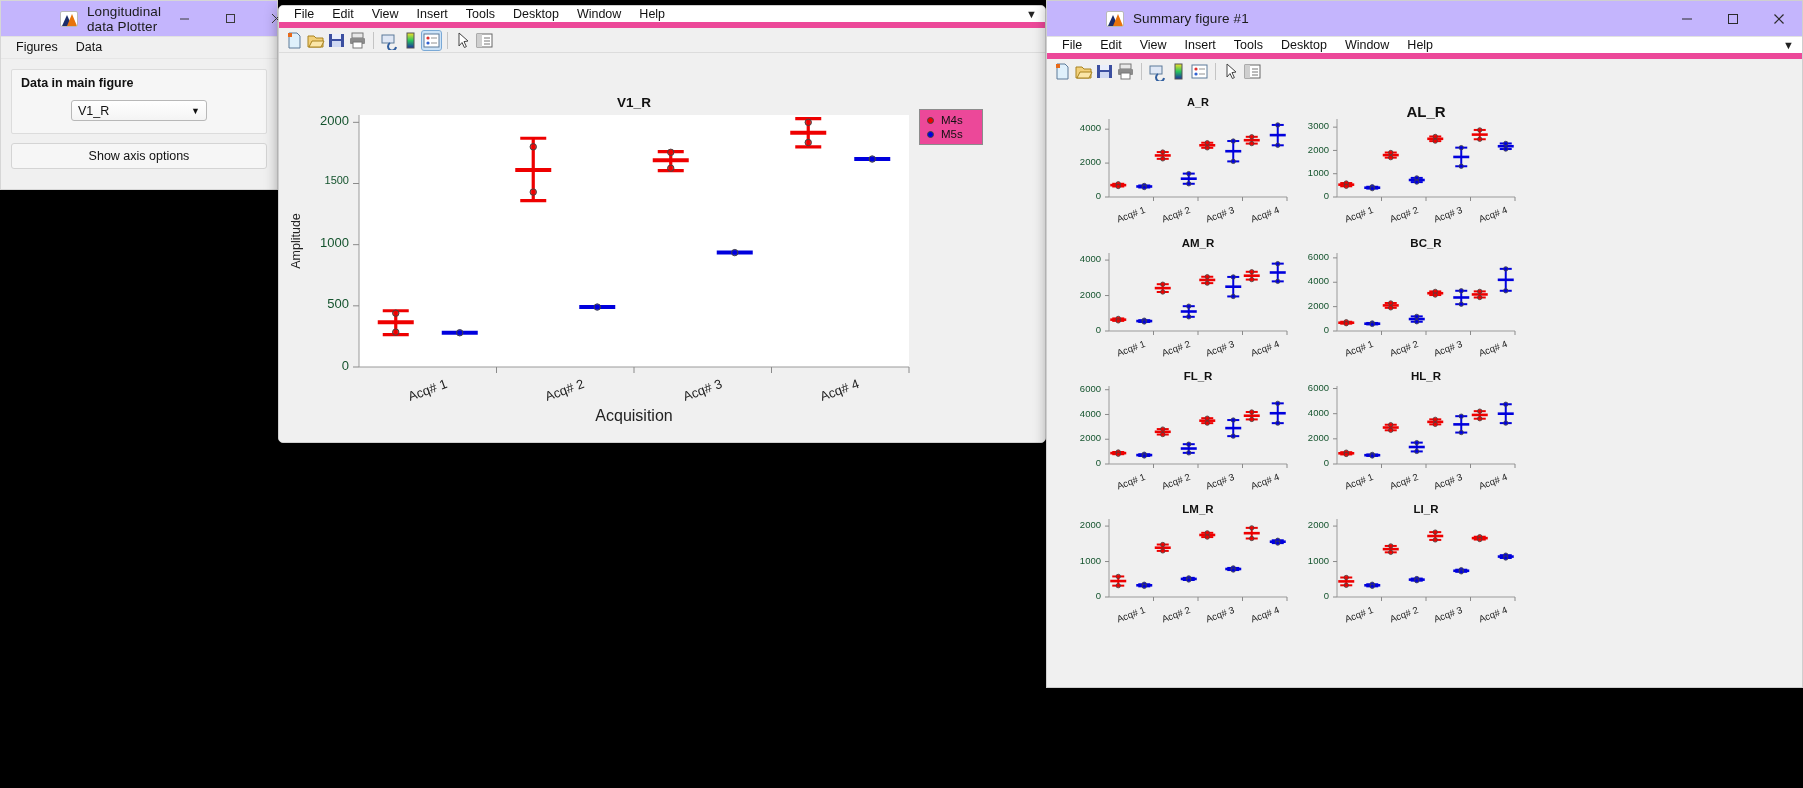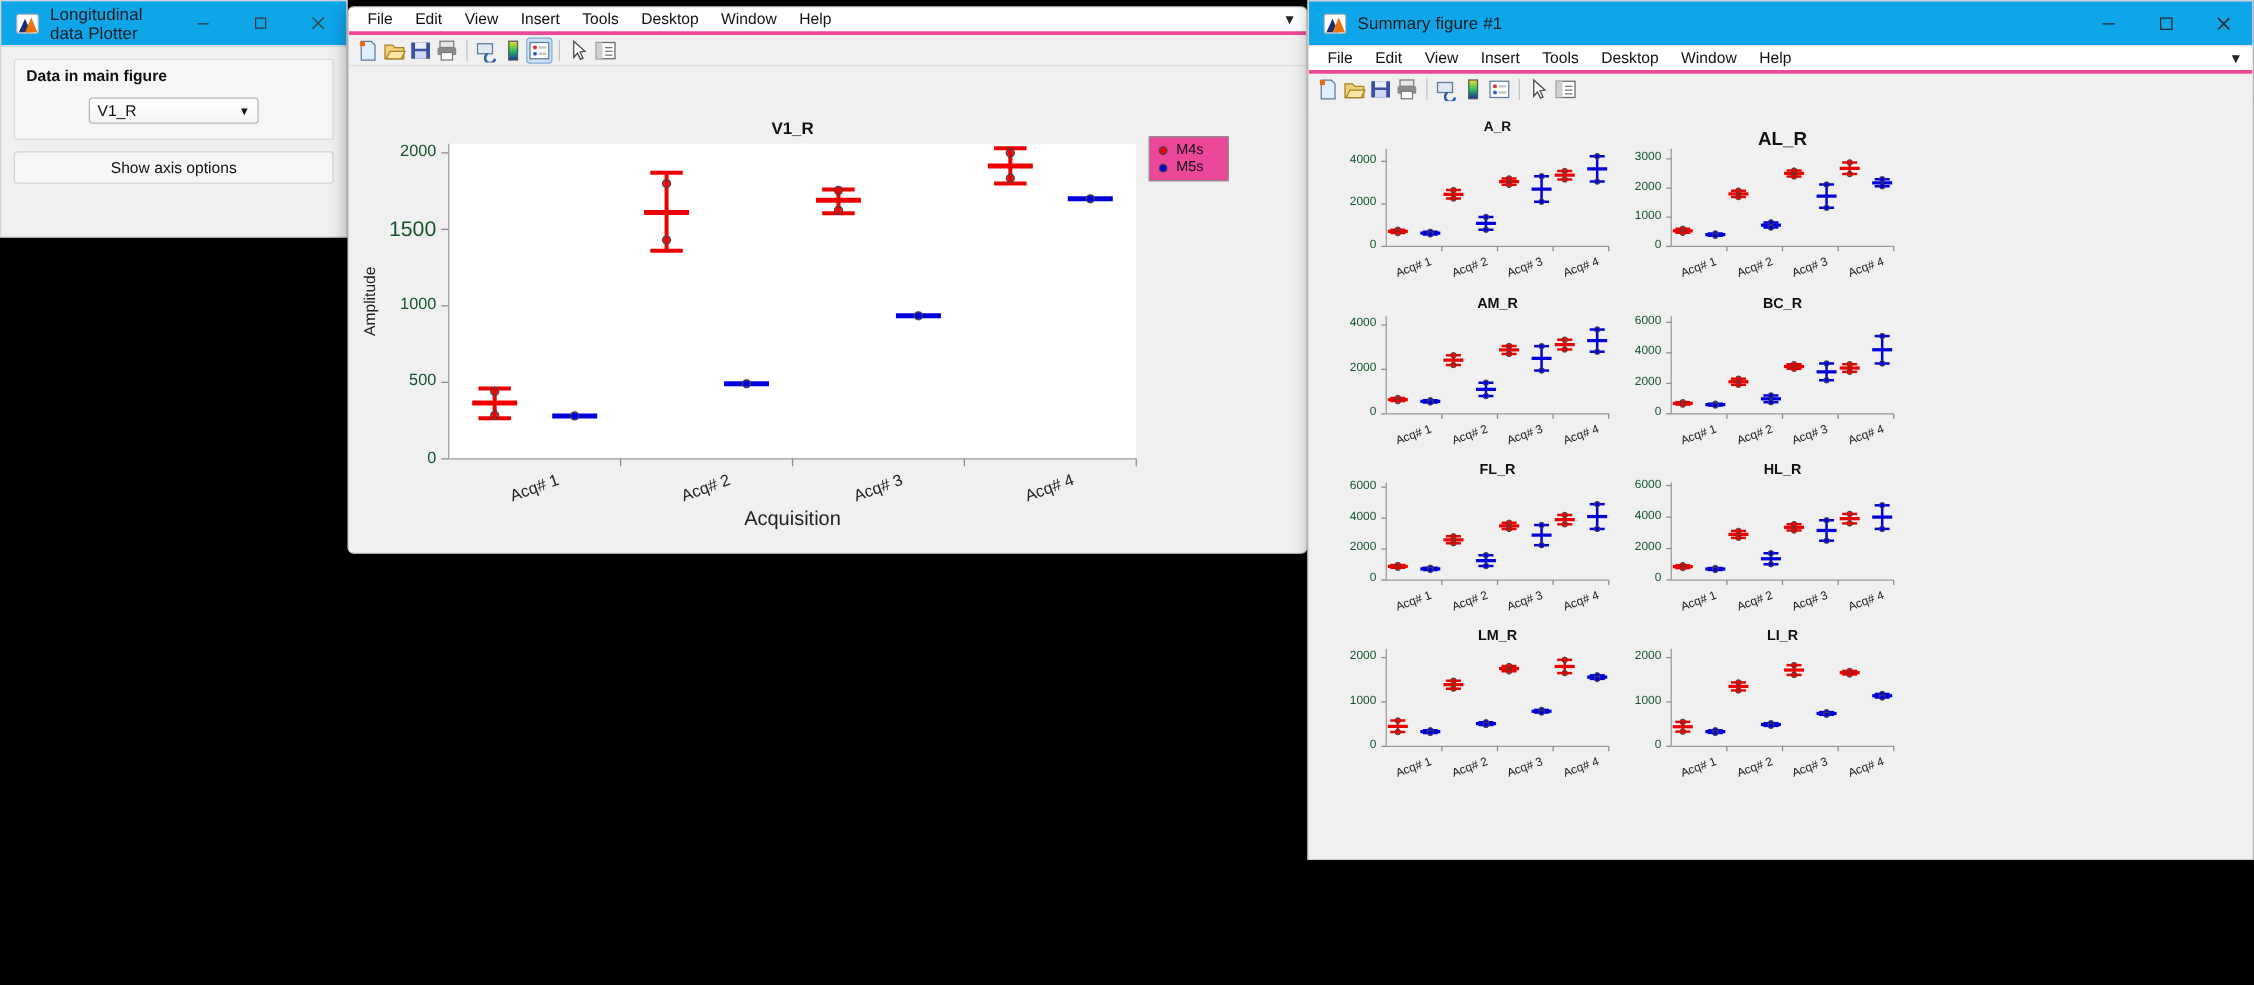--- a/index.html
+++ b/index.html
@@ -13,21 +13,21 @@
   }
 
   
   .win { position:absolute; background:#f0f0f0; }
   .titlebar {
     height:36px; display:flex; align-items:center;
     background:#f3f3f3;
     border-bottom:1px solid #e2e2e2;
     position:relative;
   }
-  .titlebar.plain { background:#0ea5e9; }
+  .titlebar.plain { background:#c4b5fd;padding-left:47px; }
   .app-icon {
     width:18px; height:16px; margin-left:12px; margin-right:9px;
     position:relative; flex:none;
     background:#ffffff; border:1px solid #b9b9b9; border-radius:2px;
     overflow:hidden;
   }
   .app-icon::before {
     content:""; position:absolute; left:1px; bottom:0px;
     width:0; height:0;
     border-left:5px solid transparent; border-right:5px solid transparent;
@@ -50,21 +50,21 @@
   }
   .wbtn svg { display:block; }
 
   
   .menubar {
     height:22px; display:flex; align-items:center;
     background:#f0f0f0; padding-left:6px;
     border-bottom:1px solid #e6e6e6;
     position:relative;
   }
-  .menubar.white { background:#ffffff; border-bottom:3px solid #ec4899;}
+  .menubar.white { background:#ffffff; border-bottom:6px solid #ec4899;}
   .menu-item {
     font-size:12.5px; color:#111; padding:2px 9px 3px 9px; line-height:16px;
     white-space:nowrap;
   }
   .menu-arrow {
     position:absolute; right:8px; top:50%; transform:translateY(-50%);
     font-size:11px; color:#222;
   }
 
   
@@ -168,20 +168,24 @@
           </svg>
       </span>
       <span class="wbtn">
         <svg width="11" height="11" viewBox="0 0 11 11">
             <line x1="1" y1="1" x2="10" y2="10" stroke="#3a3a3a" stroke-width="1"></line>
             <line x1="10" y1="1" x2="1" y2="10" stroke="#3a3a3a" stroke-width="1"></line>
           </svg>
       </span>
     </span>
   </div>
+  <div class="menubar">
+    <span class="menu-item">Figures</span>
+    <span class="menu-item">Data</span>
+  </div>
   <div class="body">
     <div class="group">
       <div class="group-title">Data in main figure</div>
       <div class="dd">
         <span>V1_R</span>
         <span class="caret">▼</span>
       </div>
     </div>
     <div class="btn-wide">
       <span>Show axis options</span>
@@ -333,21 +337,21 @@
             <line x1="575.25" y1="69.03883495145632" x2="611.25" y2="69.03883495145632" stroke="#0000dd" stroke-width="4"></line>
           </g>
           <circle cx="180.75" cy="242.747572815534" r="3.2" fill="#0000dd" stroke="#444444" stroke-width="1" fill-opacity="0.85"></circle>
           <circle cx="318.25" cy="217.05825242718447" r="3.2" fill="#0000dd" stroke="#444444" stroke-width="1" fill-opacity="0.85"></circle>
           <circle cx="455.75" cy="162.62135922330097" r="3.2" fill="#0000dd" stroke="#444444" stroke-width="1" fill-opacity="0.85"></circle>
           <circle cx="593.25" cy="69.03883495145632" r="3.2" fill="#0000dd" stroke="#444444" stroke-width="1" fill-opacity="0.85"></circle>
         </svg>
         <div class="ytick" style="left: 30px; top: 267.64px; width: 40px; font-size: 13px;">0</div>
         <div class="ytick" style="left: 30px; top: 206.475px; width: 40px; font-size: 13px;">500</div>
         <div class="ytick" style="left: 30px; top: 145.31px; width: 40px; font-size: 13px;">1000</div>
-        <div class="ytick" style="left: 30px; top: 84.1449px; width: 40px; font-size: 17px;">1500</div>
+        <div class="ytick" style="left: 30px; top: 84.1449px; width: 40px; font-size: 11px;">1500</div>
         <div class="ytick" style="left: 30px; top: 22.9798px; width: 40px; font-size: 13px;">2000</div>
         <div class="xtick" style="left: 112.75px; top: 286px; width: 52px; font-size: 13px;">Acq# 1</div>
         <div class="xtick" style="left: 250.25px; top: 286px; width: 52px; font-size: 13px;">Acq# 2</div>
         <div class="xtick" style="left: 387.75px; top: 286px; width: 52px; font-size: 13px;">Acq# 3</div>
         <div class="xtick" style="left: 525.25px; top: 286px; width: 52px; font-size: 13px;">Acq# 4</div>
         <div class="ylabel" style="left: 24px; top: 151px; font-size: 12.5px; transform: rotate(-90deg) translate(-50%, -100%);">Amplitude</div>
         <div class="xlabel" style="left: 80px; top: 317px; width: 550px; font-size: 16px;">Acquisition</div>
         <div class="legend-box" style="left: 640px; top: 19px; width: 64px; padding: 3px 0px;">
           <div class="legend-row">
             <span class="legend-dot" style="background: rgb(238, 0, 0);"></span>

